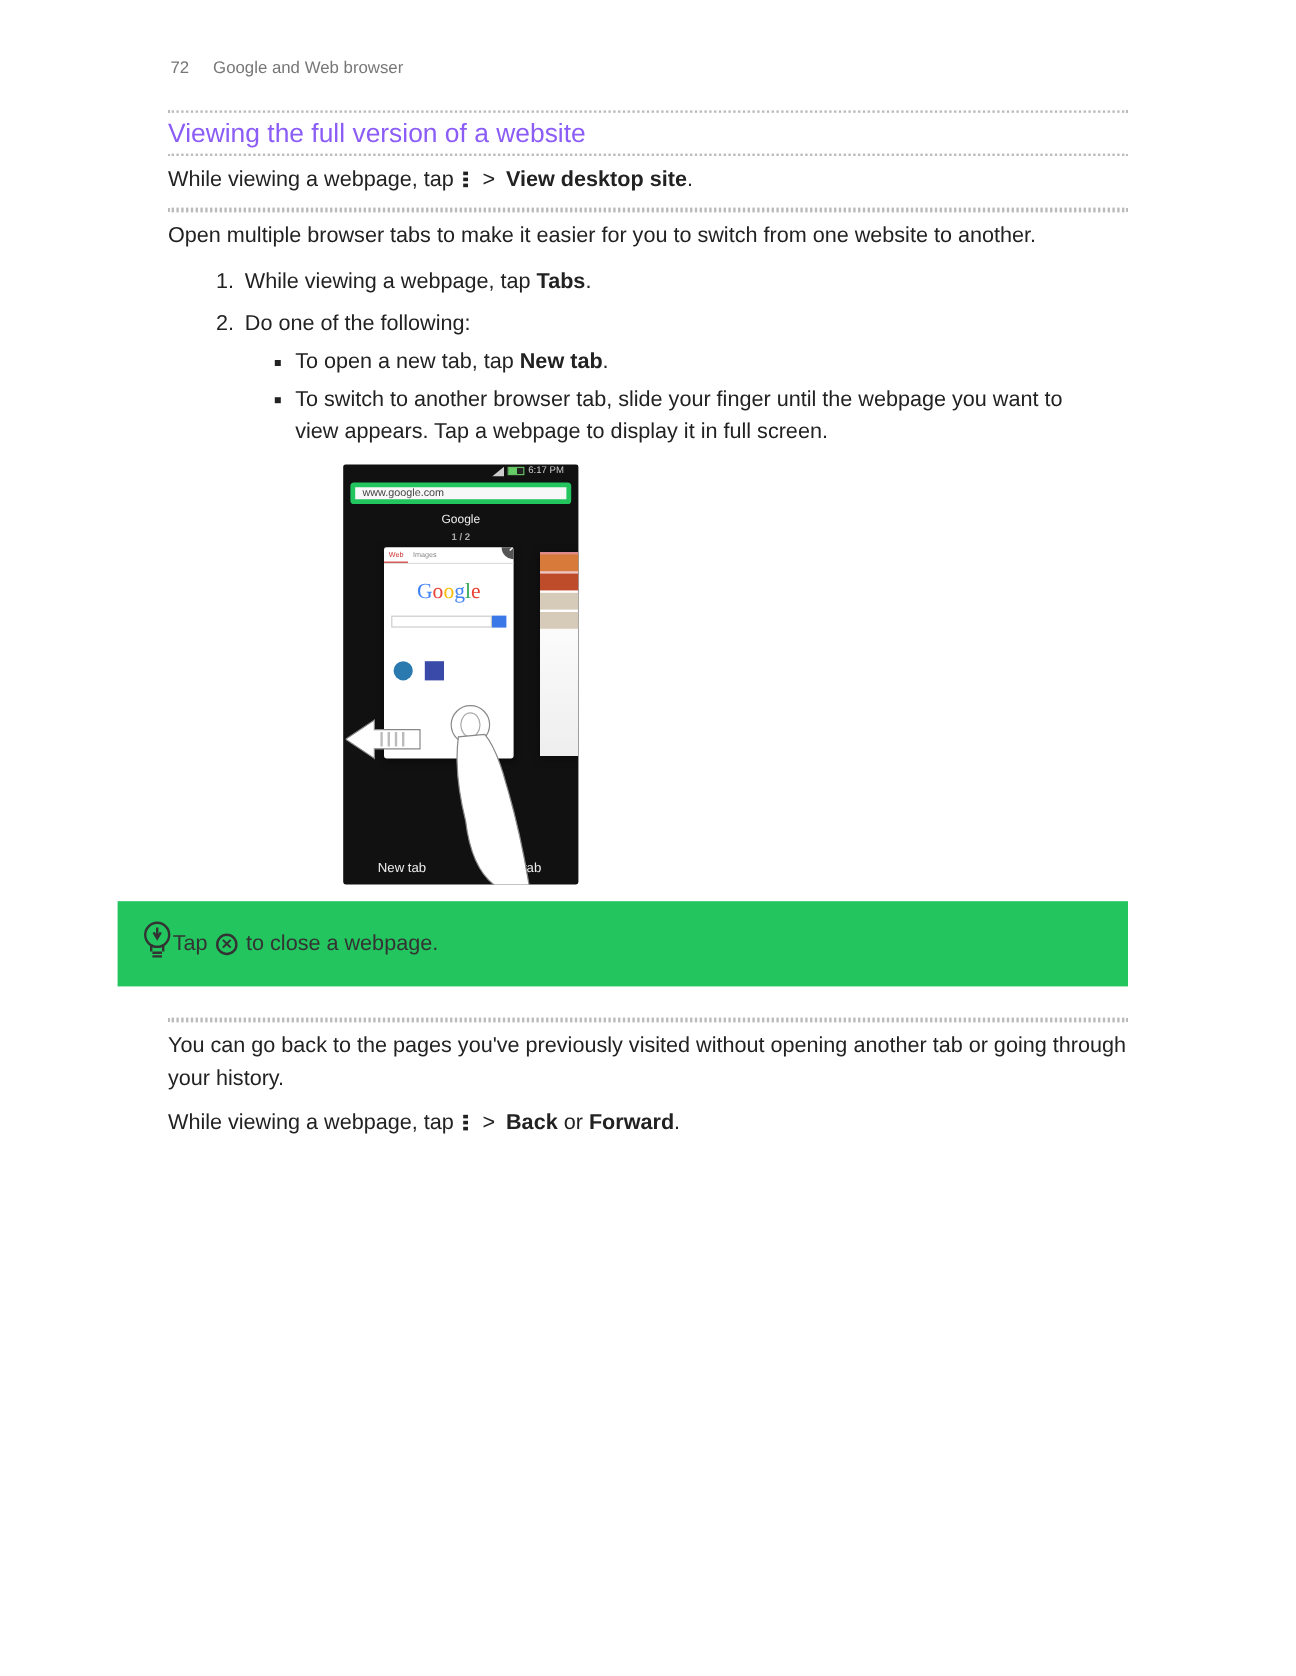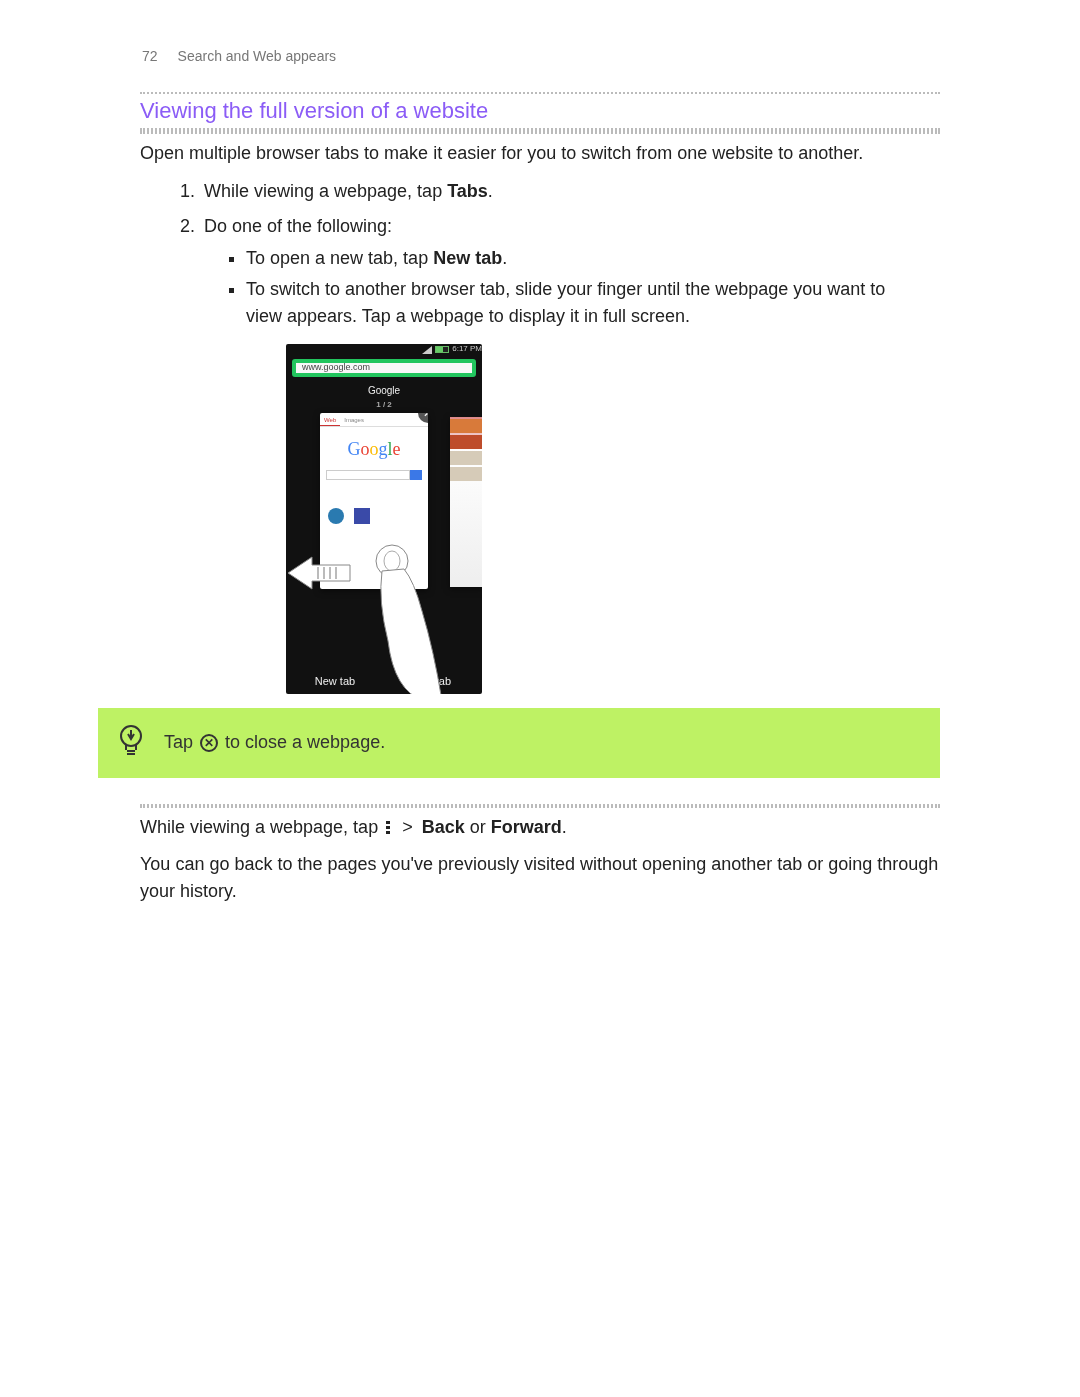--- a/index.html
+++ b/index.html
@@ -81,21 +81,21 @@
     height: 350px;
     position: relative;
     overflow: hidden;
     border-radius: 2px;
   }
   .status-bar {
     height: 12px;
     display: flex;
     justify-content: flex-end;
     align-items: center;
-    padding: 0 0;
+    padding: 0 12px;
     color: #ccc;
     font-size: 8px;
     gap: 3px;
   }
   .sig { fill: #ccc; }
   .batt {
     display:inline-block;width:14px;height:7px;border:1px solid #6b6;background:linear-gradient(to right,#6c6 60%,#222 60%);
   }
   .url-bar {
     margin: 3px 6px;
@@ -158,47 +158,57 @@
     position:absolute; top:128px; left:78px;
     z-index:5;
   }
   .bottom-row {
     position:absolute;bottom:0;left:0;right:0;
     height:26px;display:flex;color:#eee;font-size:11px;
   }
   .bottom-row > div{flex:1;text-align:center;line-height:26px;}
   
   .tip-box {
-    background:#bef264;
+    background:#22c55e;
     padding:16px 20px;
     margin:14px 0 26px -42px;
     display:flex;
     align-items:center;
-    gap:20px;
   }
   .tip-text{font-size:18px;color:#333;}
   .x-circle {
     display:inline-flex;align-items:center;justify-content:center;
     width:18px;height:18px;border:2px solid #333;border-radius:50%;
     font-size:12px;font-weight:bold;vertical-align:middle;
     margin:0 2px;
   }
 </style>
 </head>
 <body>
 
 <div class="page">
   <div class="header-line">
     <span class="page-num">72</span>
-    <span>Search and Web appears</span>
+    <span>Google and Web browser</span>
   </div>
 
   <hr class="dotted-hr">
   <h2 class="section-heading">Viewing the full version of a website</h2>
   <hr class="dotted-hr">
+  <p class="body-text">
+    <span>While viewing a webpage, tap</span>
+    <span class="kebab-icon">
+      <svg width="6" height="16" viewBox="0 0 6 16">
+          <rect x="1" y="1" width="4" height="3" fill="#222"></rect>
+          <rect x="1" y="6" width="4" height="3" fill="#222"></rect>
+          <rect x="1" y="11" width="4" height="3" fill="#222"></rect>
+        </svg>
+    </span>
+    <span class="gt"> &gt; </span><span class="bold">View desktop site</span><span>.</span>
+  </p>
 
   <hr class="dotted-hr">
   <hr class="dotted-hr">
   <p class="body-text">Open multiple browser tabs to make it easier for you to switch from one website to another.</p>
 
   <ol class="num-list">
     <li>
       <span>While viewing a webpage, tap </span><span class="bold">Tabs</span><span>.</span>
     </li>
     <li>
@@ -287,25 +297,25 @@
     </span>
     <span class="tip-text">
       <span>Tap </span>
       <span class="x-circle">✕</span>
       <span> to close a webpage.</span>
     </span>
   </div>
 
   <hr class="dotted-hr">
   <hr class="dotted-hr">
+  <p class="body-text">You can go back to the pages you've previously visited without opening another tab or going through your history.</p>
   <p class="body-text">
     <span>While viewing a webpage, tap</span>
     <span class="kebab-icon">
       <svg width="6" height="16" viewBox="0 0 6 16">
           <rect x="1" y="1" width="4" height="3" fill="#222"></rect>
           <rect x="1" y="6" width="4" height="3" fill="#222"></rect>
           <rect x="1" y="11" width="4" height="3" fill="#222"></rect>
         </svg>
     </span>
     <span class="gt"> &gt; </span><span class="bold">Back</span><span> or </span><span class="bold">Forward</span><span>.</span>
   </p>
-  <p class="body-text">You can go back to the pages you've previously visited without opening another tab or going through your history.</p>
 </div>
 
 </body></html>

